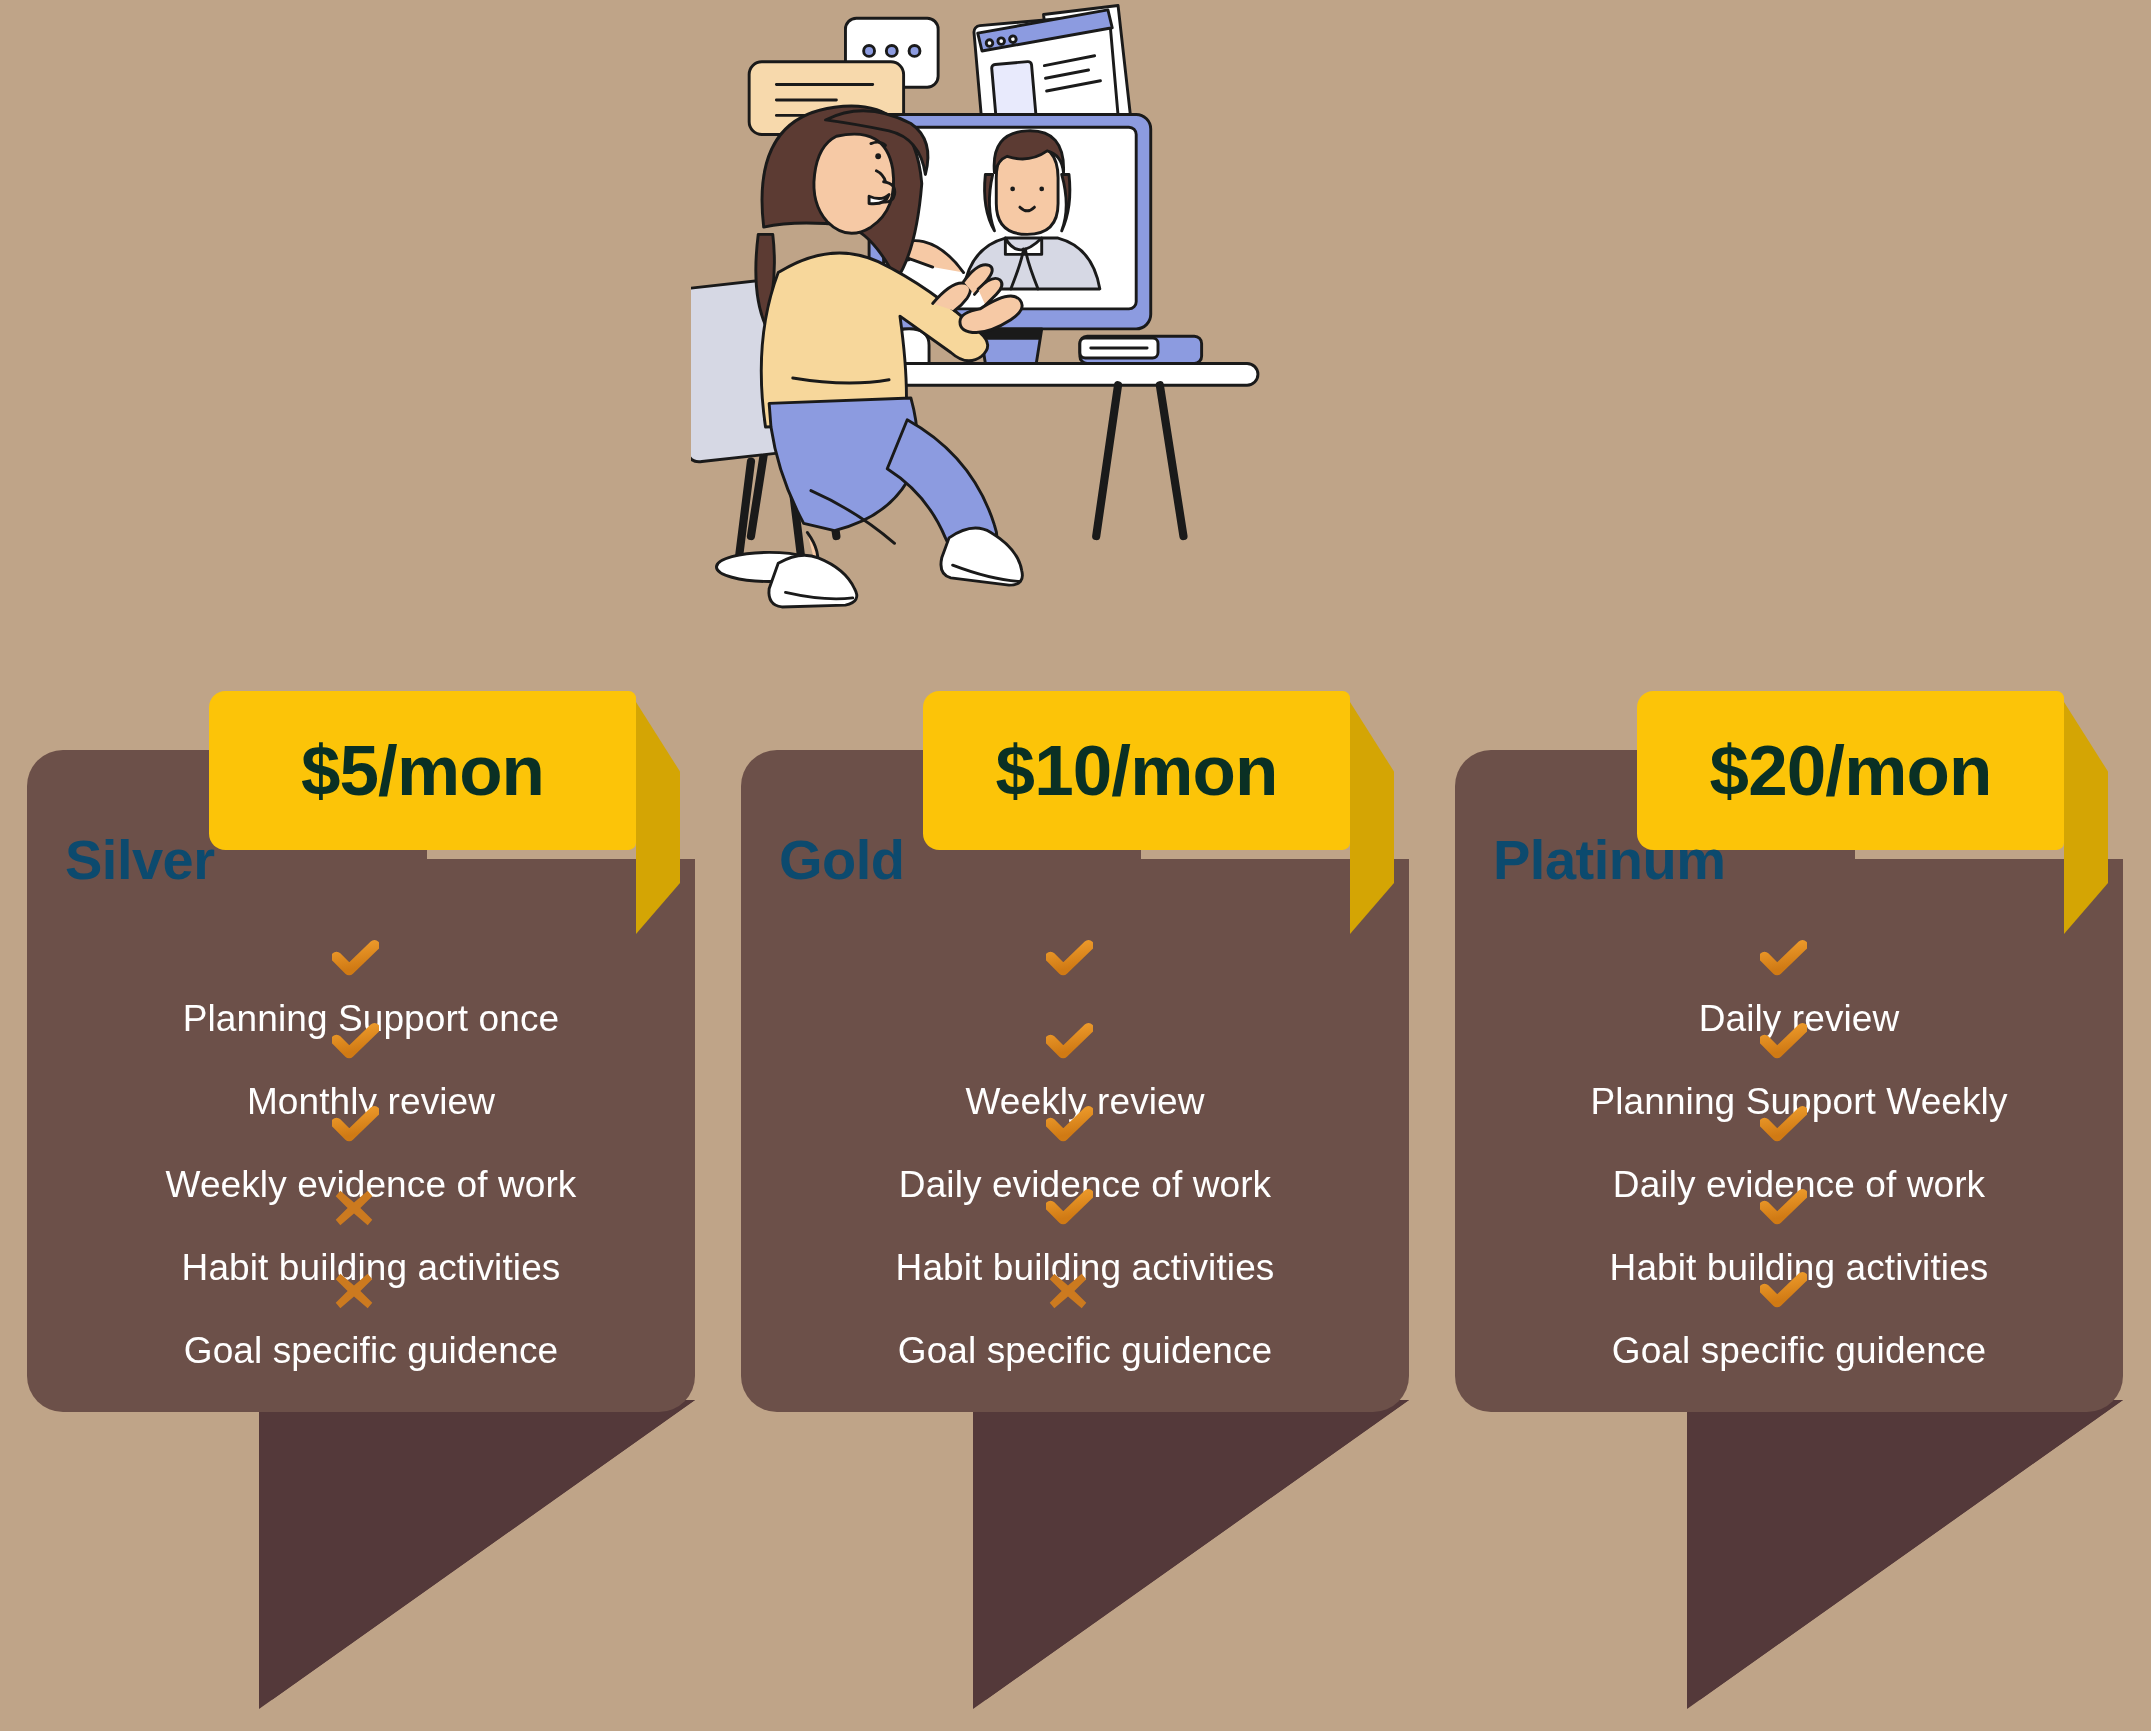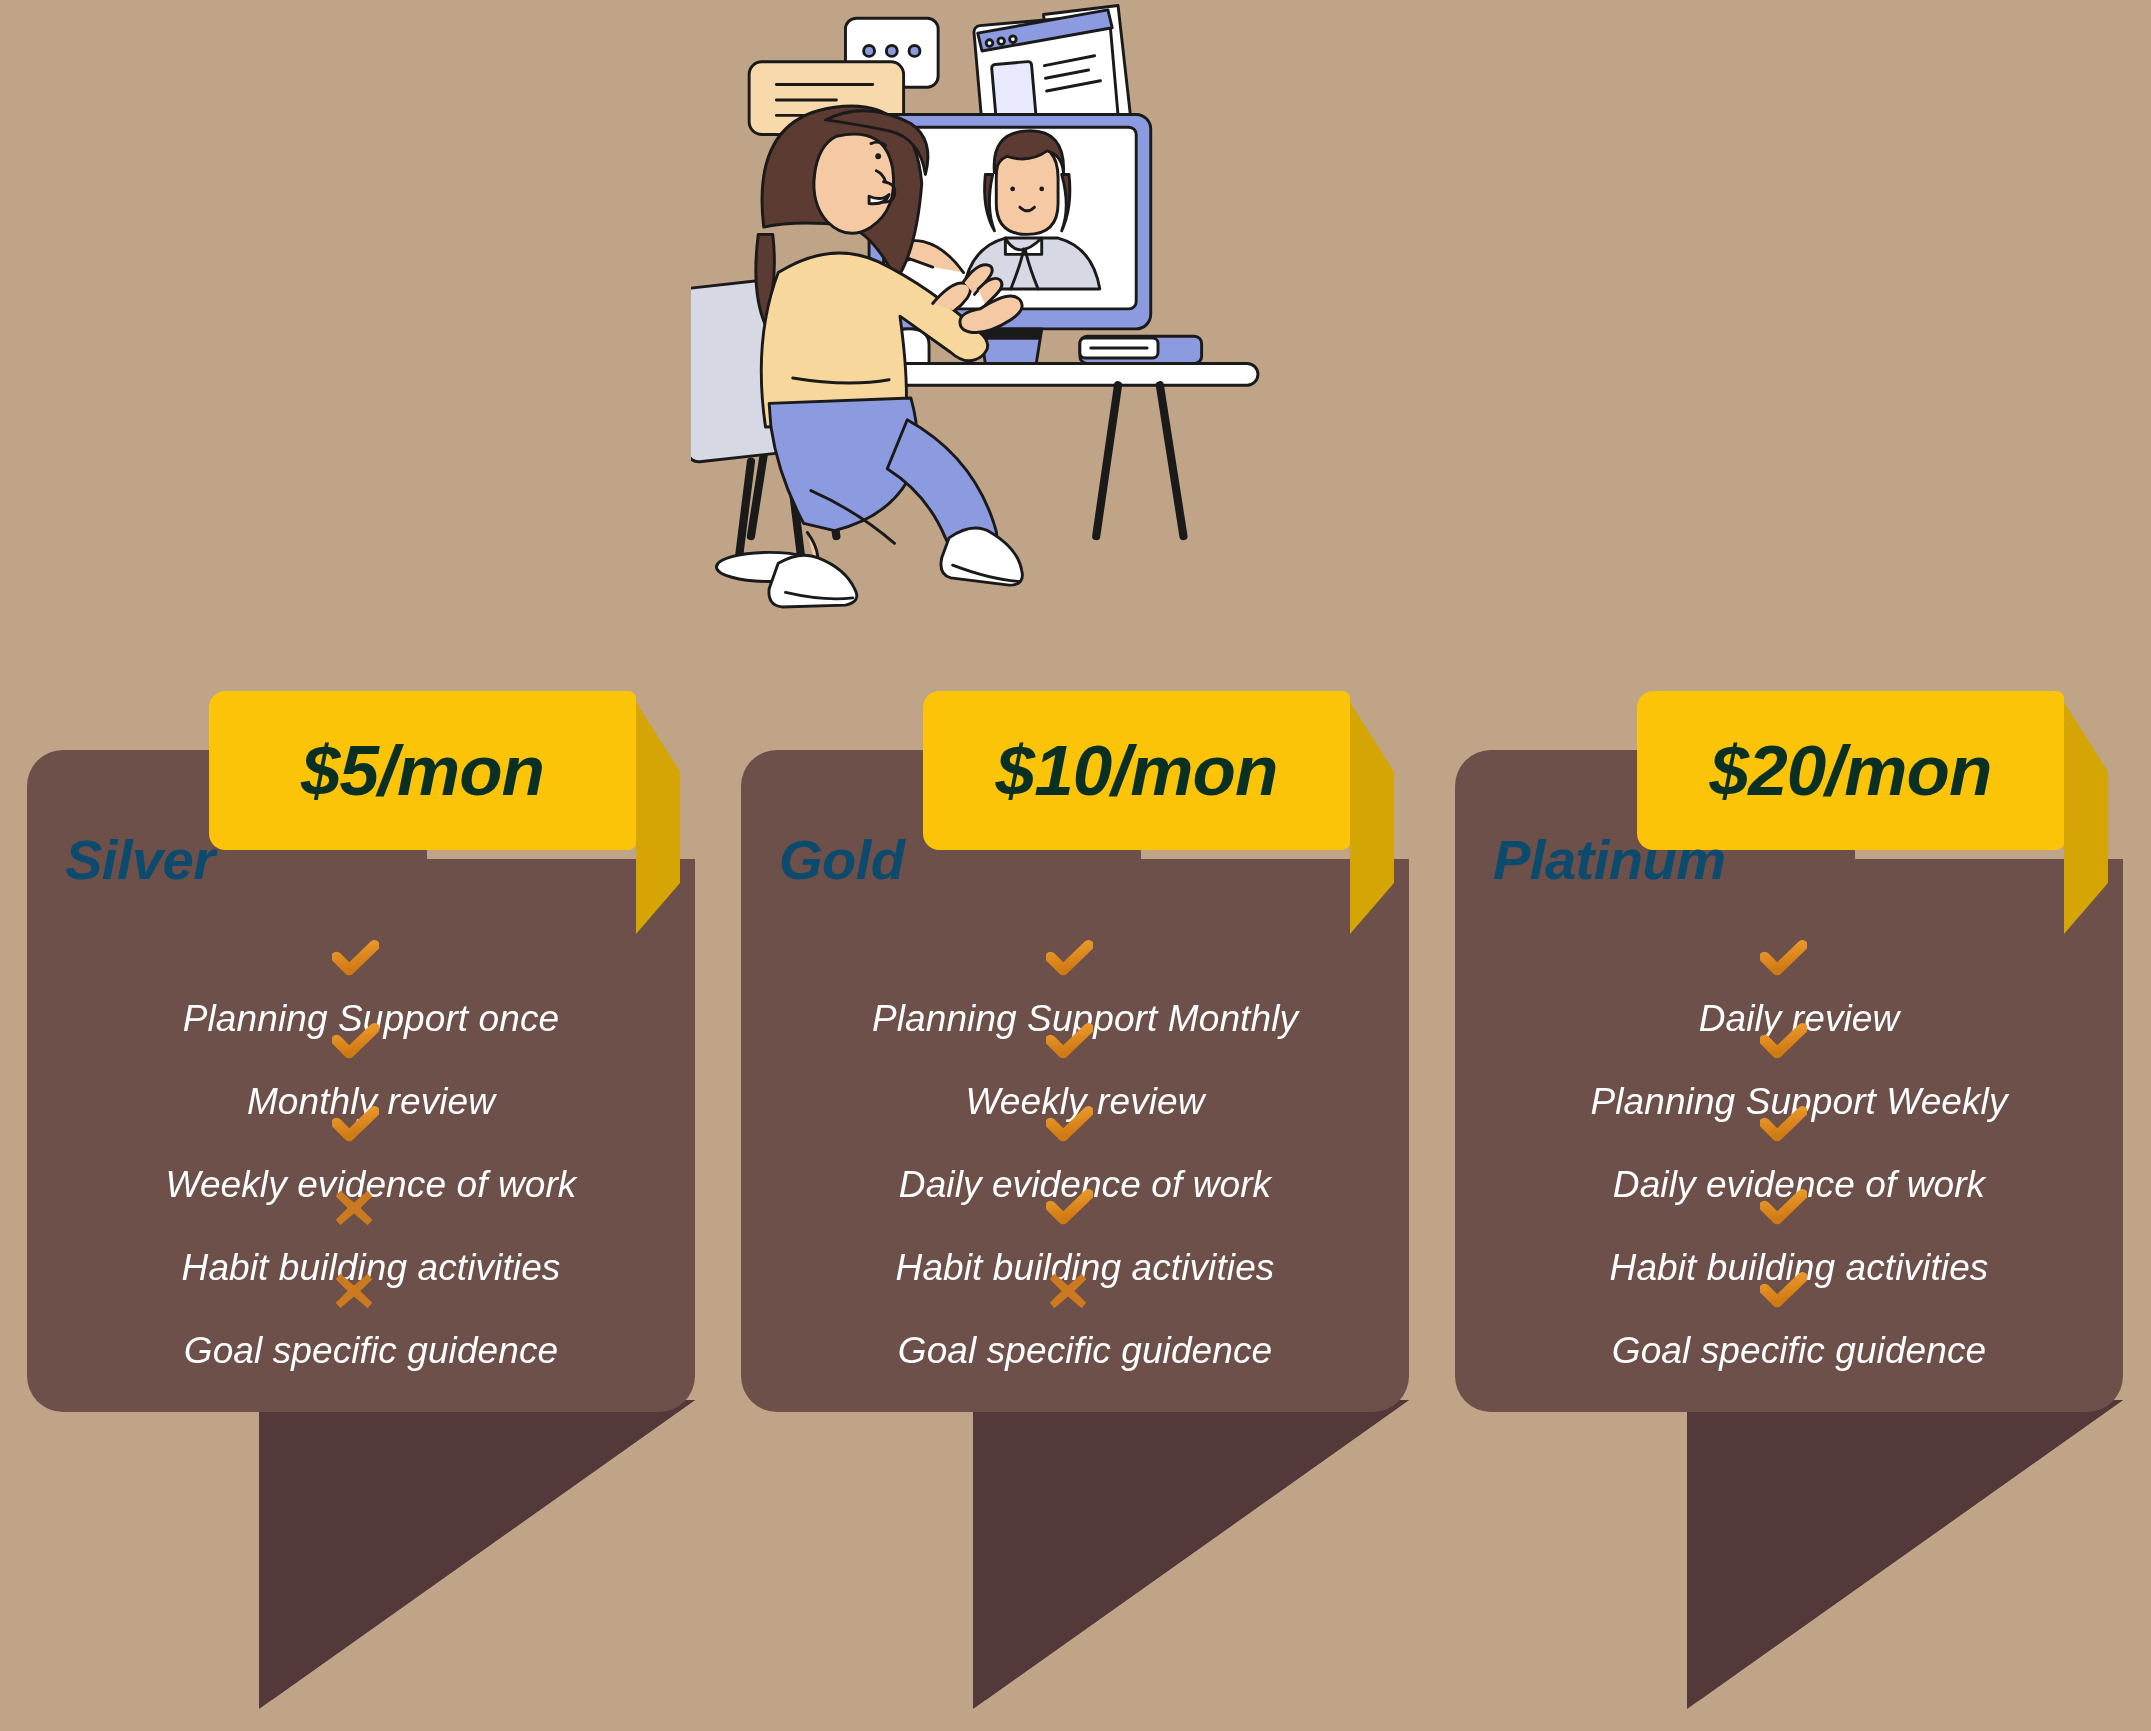--- a/index.html
+++ b/index.html
@@ -10,21 +10,21 @@
     overflow:hidden;
   }
   #page{ position:relative; width:2151px; height:1731px; background:#bfa488; }
 
   
   #illustration{ position:absolute; left:691px; top:0px; width:636px; height:636px; }
   #illustration svg{ display:block; width:100%; height:100%; }
 
   
   #pricing{ position:absolute; left:0; top:691px; width:2151px; height:1040px; }
-  .plan{ position:absolute; top:0; width:682px; height:1040px;font-style:italic; }
+  .plan{ position:absolute; top:0; width:682px; height:1040px; }
   .plan.p0{ left:27px; }
   .plan.p1{ left:741px; }
   .plan.p2{ left:1455px; }
 
   
   .fold-bottom{
     position:absolute; left:232px; top:709px; width:436px; height:309px;
     background:#54393a;
     clip-path: polygon(0% 0%, 100% 0%, 100% 0%, 0% 100%);
     border-bottom-left-radius:38px;
@@ -309,21 +309,20 @@
             <svg width="47" height="38" viewBox="0 0 52 42">
               <defs>
                   <linearGradient id="cg-1-0" x1="0" y1="0" x2="0.3" y2="1">
                 <stop offset="0" stop-color="#EE9C2C"></stop>
                     <stop offset="1" stop-color="#D07A14"></stop>
               </linearGradient>
                 </defs>
               <path d="M5 19 L19 33 L47 6" fill="none" stroke="url(#cg-1-0)" stroke-width="12" stroke-linecap="round" stroke-linejoin="round"></path>
             </svg>
           </span>
-          <span class="flabel">Planning Support Monthly</span>
         </div>
 
         <div class="feature">
           <span class="ficon">
             <svg width="47" height="38" viewBox="0 0 52 42">
               <defs>
                   <linearGradient id="cg-1-1" x1="0" y1="0" x2="0.3" y2="1">
                 <stop offset="0" stop-color="#EE9C2C"></stop>
                     <stop offset="1" stop-color="#D07A14"></stop>
               </linearGradient>

